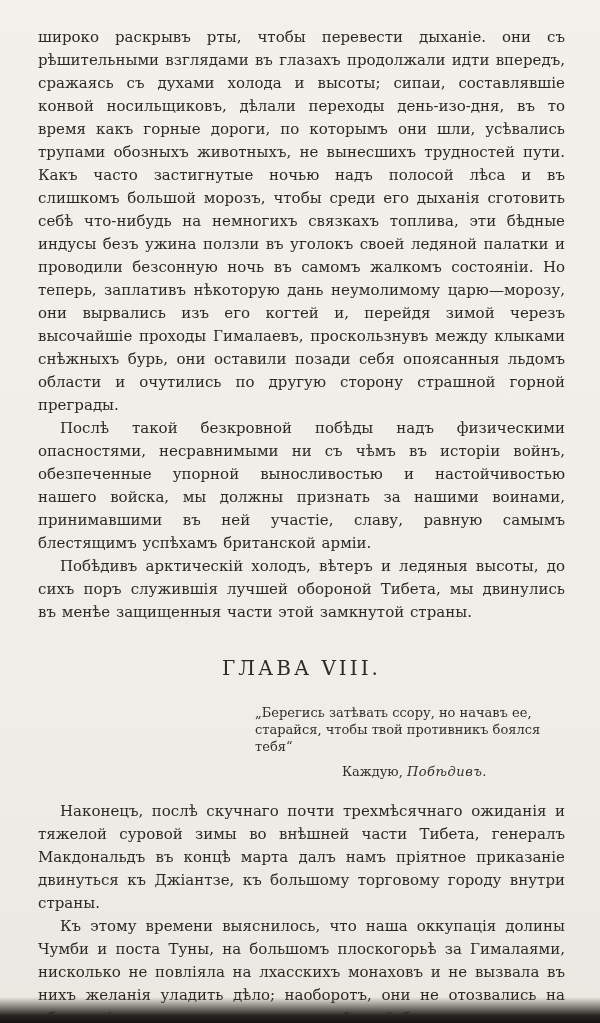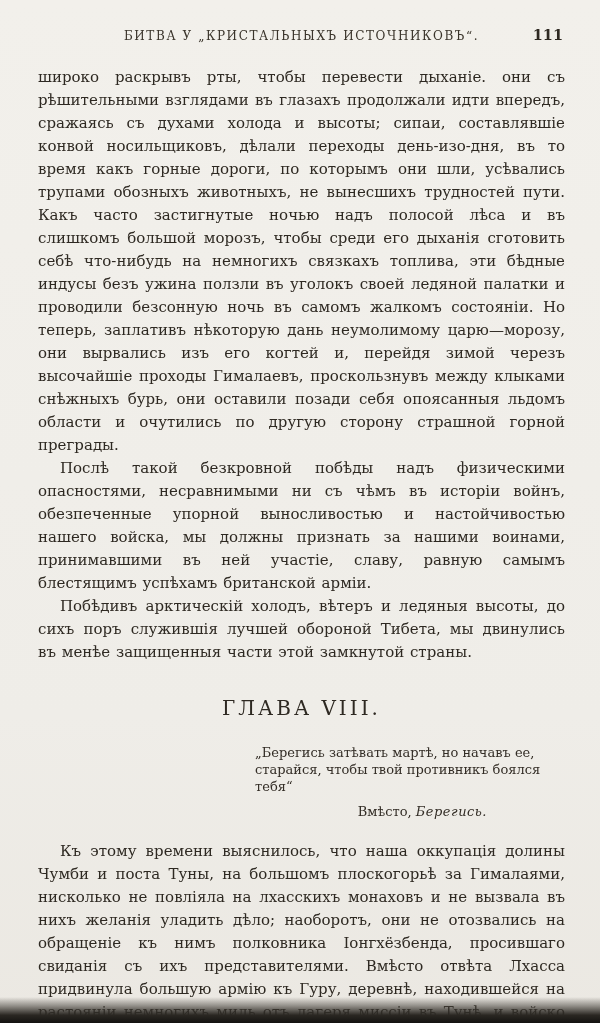--- a/index.html
+++ b/index.html
@@ -96,41 +96,38 @@
     bottom: 0;
     height: 26px;
     background: linear-gradient(to bottom, rgba(60,58,52,0) 0%, rgba(68,64,58,0.55) 35%, #2a2722 70%, #131210 100%);
   }
 </style>
 </head>
 <body>
 
 <div class="page">
 
-  <div class="running-header">
-    <div class="title">БИТВА У „КРИСТАЛЬНЫХЪ ИСТОЧНИКОВЪ“.</div>
-    <div class="pageno">111</div>
-  </div>
 
   <div class="body-text">
     <p class="para no-indent">широко раскрывъ рты, чтобы перевести дыханіе. они съ рѣшительными взглядами въ глазахъ продолжали идти впередъ, сражаясь съ духами холода и высоты; сипаи, составлявшіе конвой носильщиковъ, дѣлали переходы день-изо-дня, въ то время какъ горные дороги, по которымъ они шли, усѣвались трупами обозныхъ животныхъ, не вынесшихъ трудностей пути. Какъ часто застигнутые ночью надъ полосой лѣса и въ слишкомъ большой морозъ, чтобы среди его дыханія сготовить себѣ что-нибудь на немногихъ связкахъ топлива, эти бѣдные индусы безъ ужина ползли въ уголокъ своей ледяной палатки и проводили безсонную ночь въ самомъ жалкомъ состояніи. Но теперь, заплативъ нѣкоторую дань неумолимому царю—морозу, они вырвались изъ его когтей и, перейдя зимой черезъ высочайшіе проходы Гималаевъ, проскользнувъ между клыками снѣжныхъ бурь, они оставили позади себя опоясанныя льдомъ области и очутились по другую сторону страшной горной преграды.</p>
     <p class="para">Послѣ такой безкровной побѣды надъ физическими опасностями, несравнимыми ни съ чѣмъ въ исторіи войнъ, обезпеченные упорной выносливостью и настойчивостью нашего войска, мы должны признать за нашими воинами, принимавшими въ ней участіе, славу, равную самымъ блестящимъ успѣхамъ британской арміи.</p>
     <p class="para">Побѣдивъ арктическій холодъ, вѣтеръ и ледяныя высоты, до сихъ поръ служившія лучшей обороной Тибета, мы двинулись въ менѣе защищенныя части этой замкнутой страны.</p>
   </div>
 
   <div class="chapter-block">
     <h2 class="chapter-title">ГЛАВА VIII.</h2>
     <div class="epigraph">
-      <div class="line">„Берегись затѣвать мартѣ, но начавъ ее,</div>
+      <div class="line">„Берегись затѣвать ссору, но начавъ ее,</div>
       <div class="line">старайся, чтобы твой противникъ боялся тебя“</div>
       <div class="attr">
-        <span>Вмѣсто, </span><span class="it">Берегись.</span>
+        <span>Каждую, </span><span class="it">Побѣдивъ.</span>
       </div>
     </div>
   </div>
 
   <div class="body-text section-two">
+    <p class="para">Наконецъ, послѣ скучнаго почти трехмѣсячнаго ожиданія и тяжелой суровой зимы во внѣшней части Тибета, генералъ Макдональдъ въ концѣ марта далъ намъ пріятное приказаніе двинуться къ Джіантзе, къ большому торговому городу внутри страны.</p>
     <p class="para">Къ этому времени выяснилось, что наша оккупація долины Чумби и поста Туны, на большомъ плоскогорьѣ за Гималаями, нисколько не повліяла на лхасскихъ монаховъ и не вызвала въ нихъ желанія уладить дѣло; наоборотъ, они не отозвались на обращеніе къ нимъ полковника Іонгхёзбенда, просившаго свиданія съ ихъ представителями. Вмѣсто отвѣта Лхасса придвинула большую армію къ Гуру, деревнѣ, находившейся на растояніи немногихъ миль отъ лагеря миссіи въ Тунѣ, и войско тибетцевъ грозило нападеніемъ, если миссія не отступитъ къ Ятунгу. Каждую недѣлю тибетскій лагерь усиливался новыми отрядами вооруженныхъ людей; наконецъ въ мартѣ тибетскія силы насчитывали около 5-ти</p>
   </div>
 
   <div class="bottom-shadow"></div>
 
 </div>
 
 </body></html>

